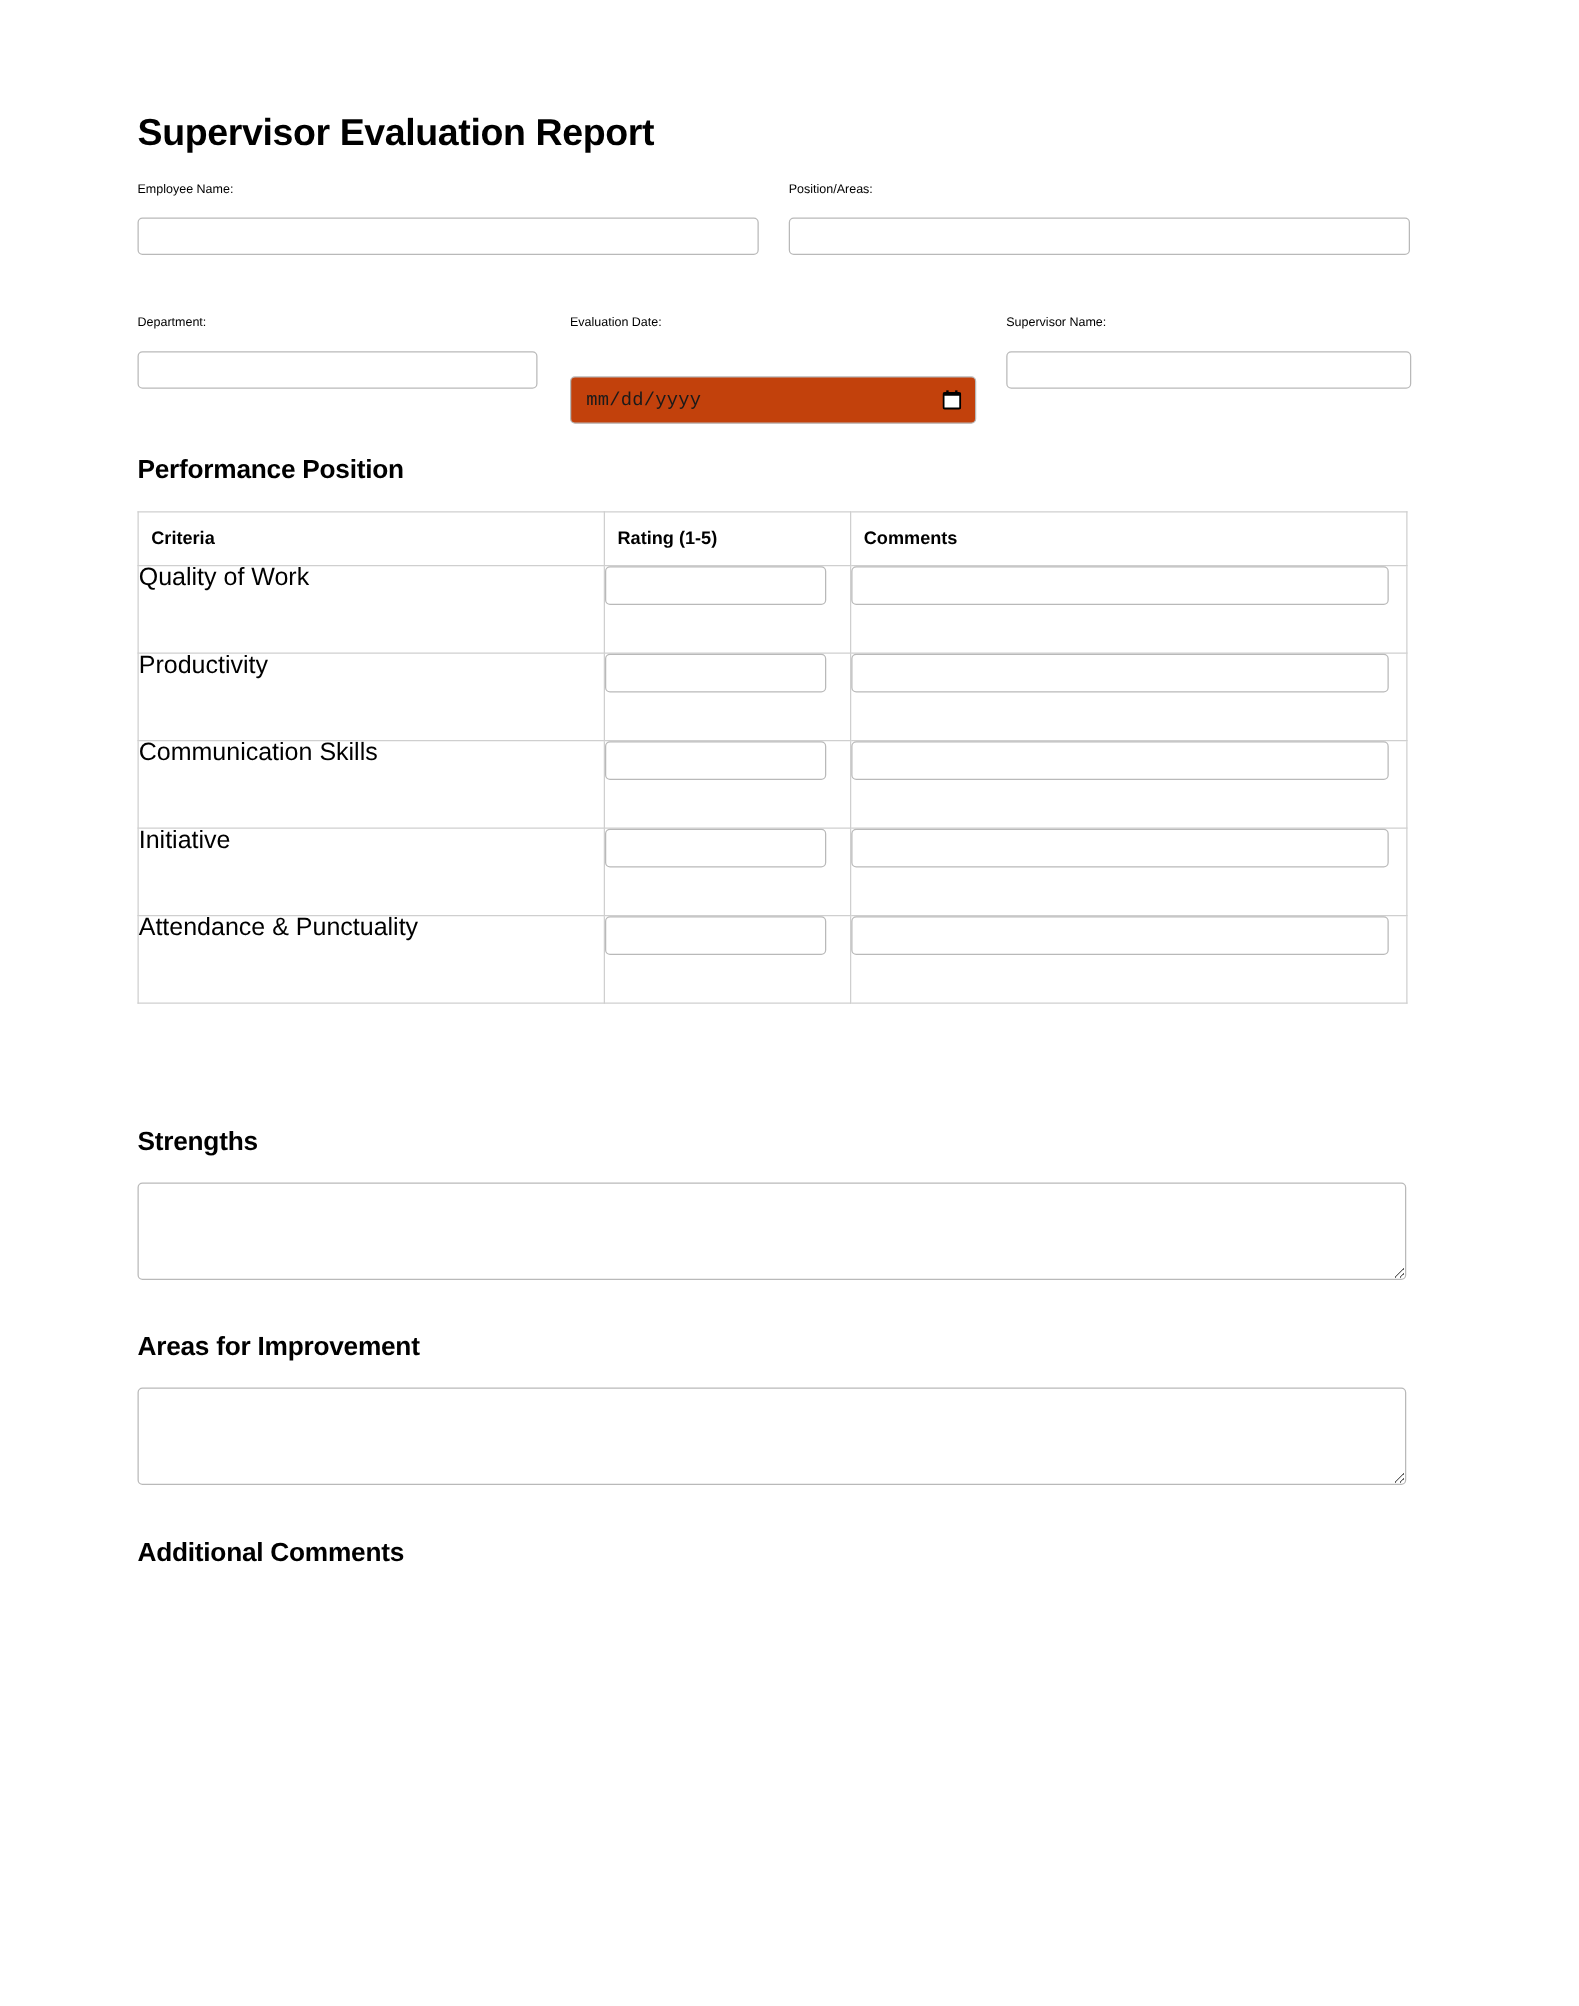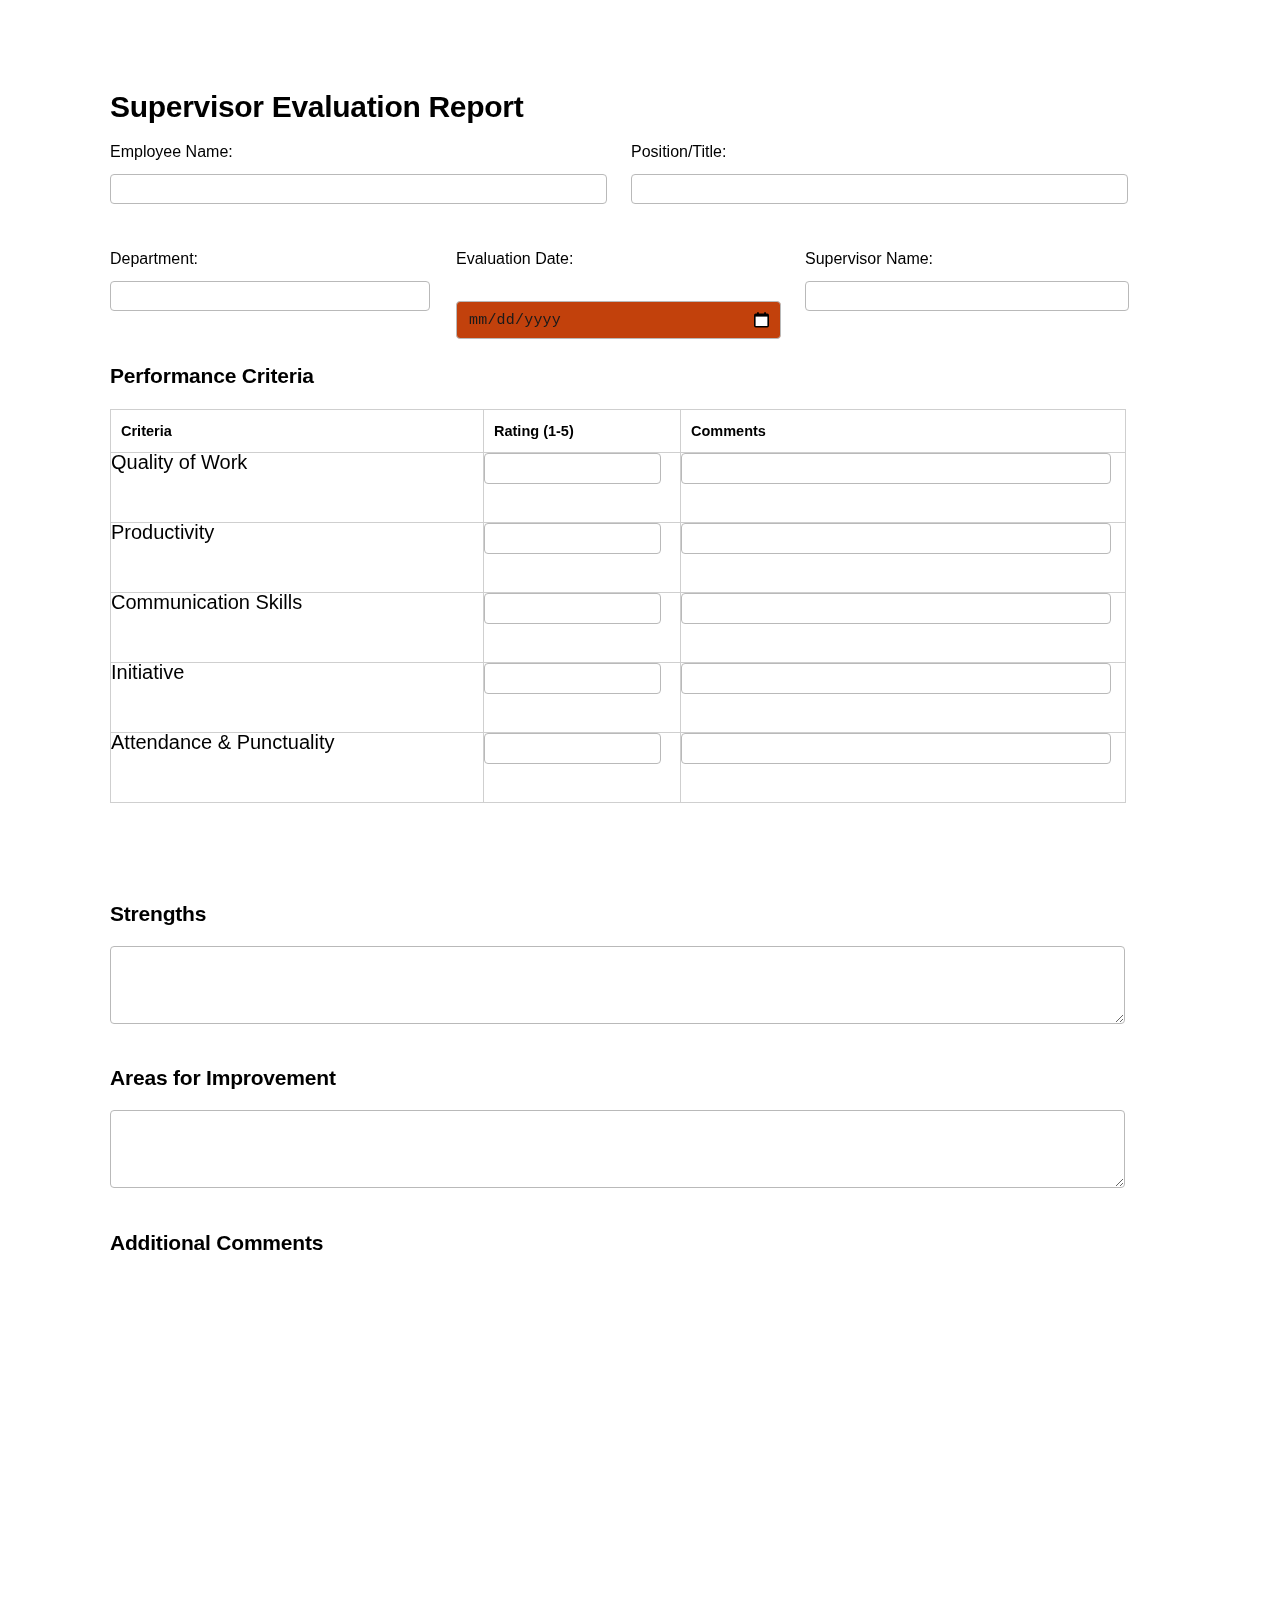--- a/index.html
+++ b/index.html
@@ -53,21 +53,21 @@
     top: 249px;
     left: 0;
     width: 1015px;
     display: flex;
   }
   .field {
     display: flex;
     flex-direction: column;
   }
   .field-label {
-    font-size: 16px;
+    font-size: 10px;
     line-height: 20px;
     color: #000;
     margin-bottom: 12px;
   }
   .txt-input {
     height: 30px;
     border: 1px solid #b9b9b9;
     border-radius: 4px;
     background: #fff;
     font-family: "Liberation Sans", sans-serif;
@@ -208,21 +208,21 @@
   <div class="content">
 
     <h1 class="doc-title">Supervisor Evaluation Report</h1>
 
     <div class="field-row-1">
       <div class="field f-employee">
         <span class="field-label">Employee Name:</span>
         <input class="txt-input" type="text" placeholder="" style="">
       </div>
       <div class="field f-position">
-        <span class="field-label">Position/Title:</span>
+        <span class="field-label">Position/Areas:</span>
         <input class="txt-input" type="text" placeholder="" style="">
       </div>
     </div>
 
     <div class="field-row-2">
       <div class="field f-department">
         <span class="field-label">Department:</span>
         <input class="txt-input" type="text" placeholder="" style="">
       </div>
       <div class="field f-evaldate">
@@ -238,21 +238,21 @@
             </svg>
           </span>
         </div>
       </div>
       <div class="field f-supervisor">
         <span class="field-label">Supervisor Name:</span>
         <input class="txt-input" type="text" placeholder="" style="">
       </div>
     </div>
 
-    <h2 class="section-title h-performance">Performance Criteria</h2>
+    <h2 class="section-title h-performance">Performance Position</h2>
 
     <table class="crit-table">
       <colgroup>
         <col class="col-criteria">
         <col class="col-rating">
         <col class="col-comments">
       </colgroup>
       <thead>
         <tr>
           <th>Criteria</th>

